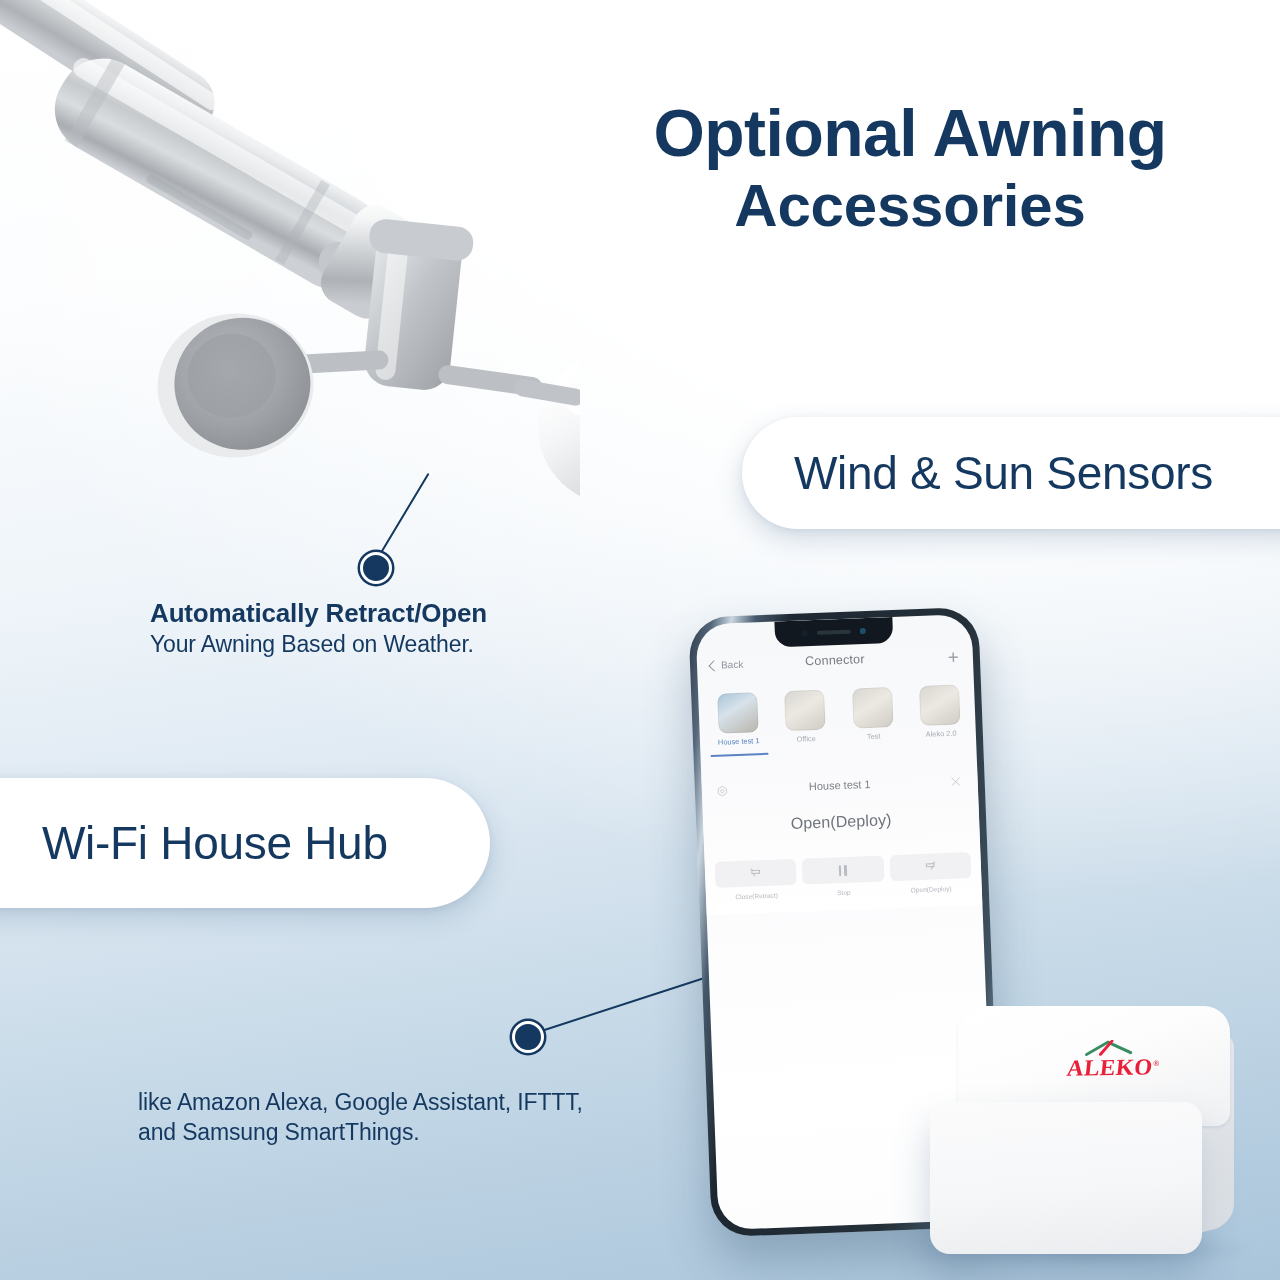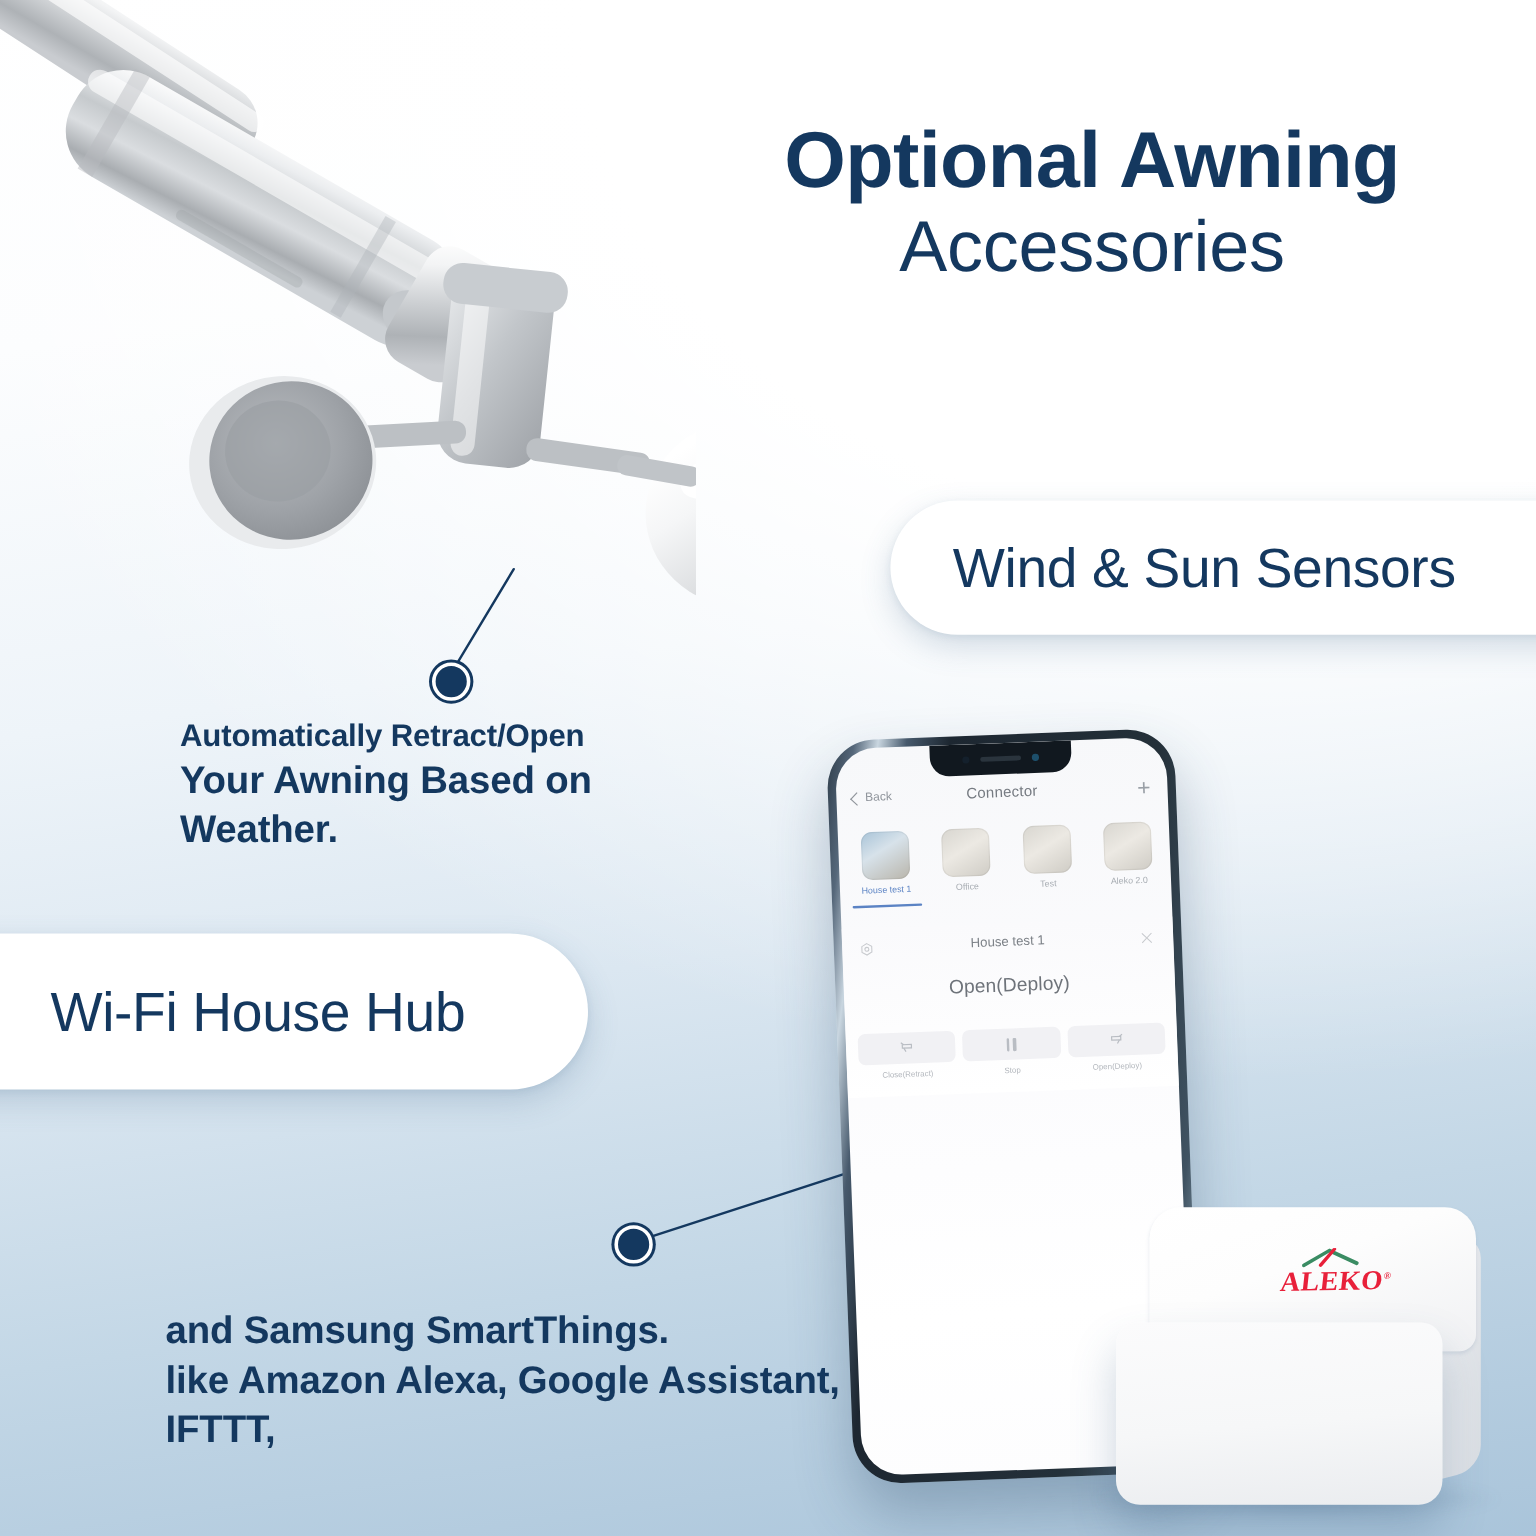--- a/index.html
+++ b/index.html
@@ -17,21 +17,21 @@
     padding-left: 44px;
   }
 
   
   .title-wrap{position:absolute;left:560px;top:100px;width:700px;text-align:center;}
   .title-l1{
     font-size:66px;font-weight:700;color:#14385f;letter-spacing:-.5px;
     line-height:1.0;
   }
   .title-l2{
-    font-size:60px;font-weight:400;color:#14385f;letter-spacing:-.2px;
+    font-size:60px;font-weight:700;color:#14385f;letter-spacing:-.2px;
     line-height:1.12;margin-top:6px;
   }
 
   
   .pill{
     position:absolute;background:#ffffff;
     display:flex;align-items:center;
     box-shadow:0 10px 26px rgba(70,105,140,.22), 0 2px 6px rgba(70,105,140,.10);
   }
   #pill-sensors{
@@ -42,21 +42,21 @@
   #pill-hub{
     left:-90px;top:778px;width:580px;height:130px;
     border-radius:0 65px 65px 0;
     padding-left:132px;box-sizing:border-box;
   }
   .pill-label{font-size:46px;color:#14385f;font-weight:400;white-space:nowrap;letter-spacing:-.3px;}
 
   
   .caption{position:absolute;text-align:left;color:#14385f;}
   .cap-strong{font-weight:700;font-size:26px;line-height:1.22;letter-spacing:-.15px;}
-  .cap-norm{font-weight:700;font-size:32px;line-height:1.30;letter-spacing:-.15px;}
+  .cap-norm{font-weight:400;font-size:23px;line-height:1.30;letter-spacing:-.15px;}
   #cap-sensors{left:150px;top:598px;width:470px;}
   #cap-hub{left:138px;top:1088px;width:584px;}
 
   
   .leader{position:absolute;background:#14385f;transform-origin:0 50%;height:2px;border-radius:2px;}
   .dot{
     position:absolute;width:26px;height:26px;border-radius:50%;
     background:#14385f;border:3px solid #ffffff;
     box-shadow:0 0 0 2.5px #14385f;
   }
@@ -271,22 +271,22 @@
   </div>
 
   <div class="pill" id="pill-hub">
     <span class="pill-label">Wi-Fi House Hub</span>
   </div>
 
   <div class="leader" style="left:532px;top:1033px;width:226px;transform:rotate(-18deg);"></div>
   <div class="dot" id="dot-hub"></div>
 
   <div class="caption" id="cap-hub">
+    <div class="cap-norm">like Amazon Alexa, Google Assistant, IFTTT,</div>
     <div class="cap-norm">and Samsung SmartThings.</div>
-    <div class="cap-norm">like Amazon Alexa, Google Assistant, IFTTT,</div>
   </div>
 
   <div id="phone">
     <div class="phone-frame"></div>
     <div class="phone-screen">
 
       <div class="notch">
         <span class="cam"></span>
         <span class="speaker"></span>
         <span class="cam lens"></span>

